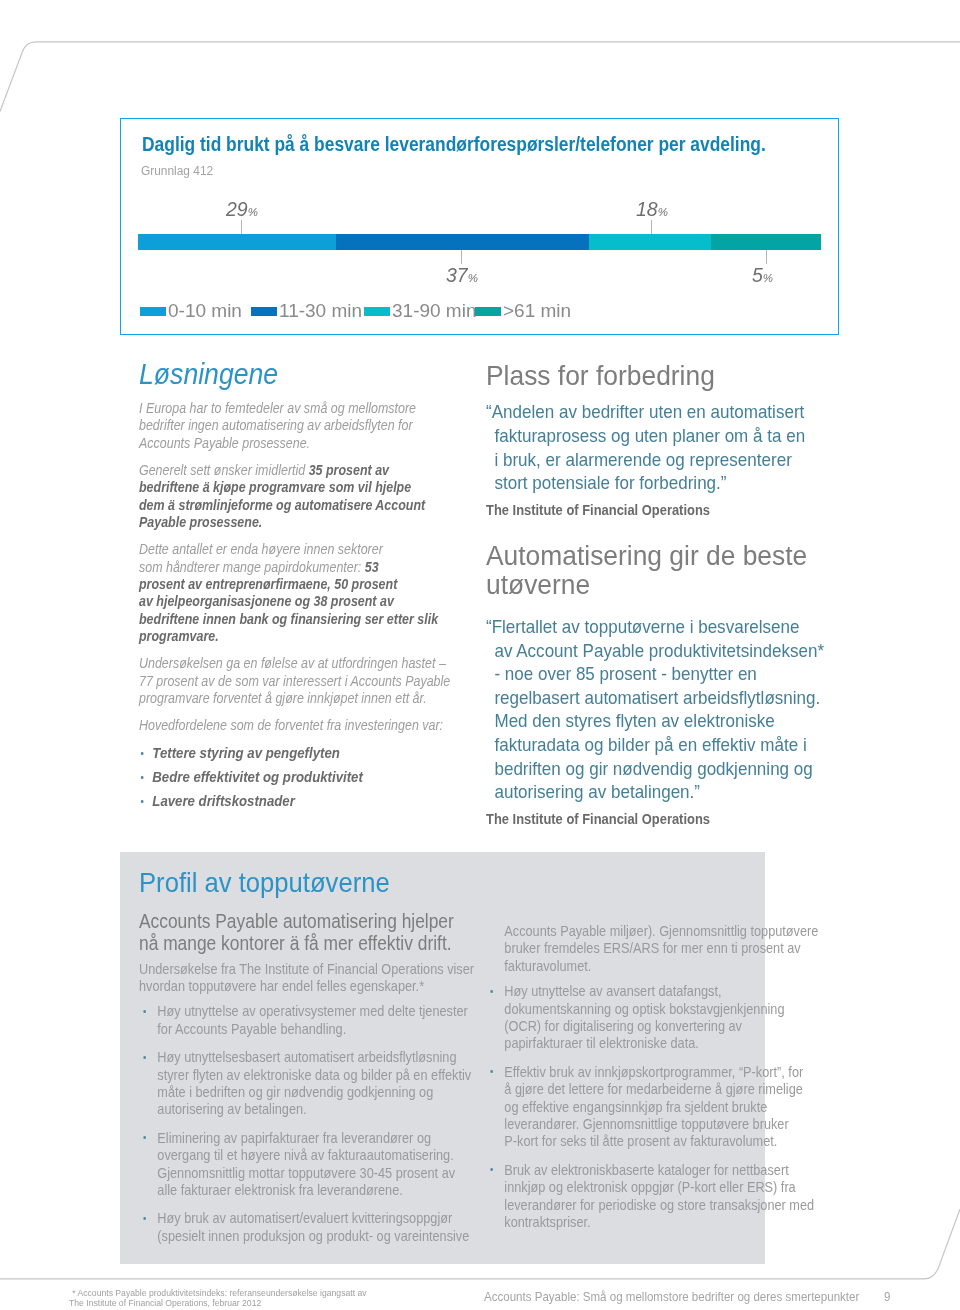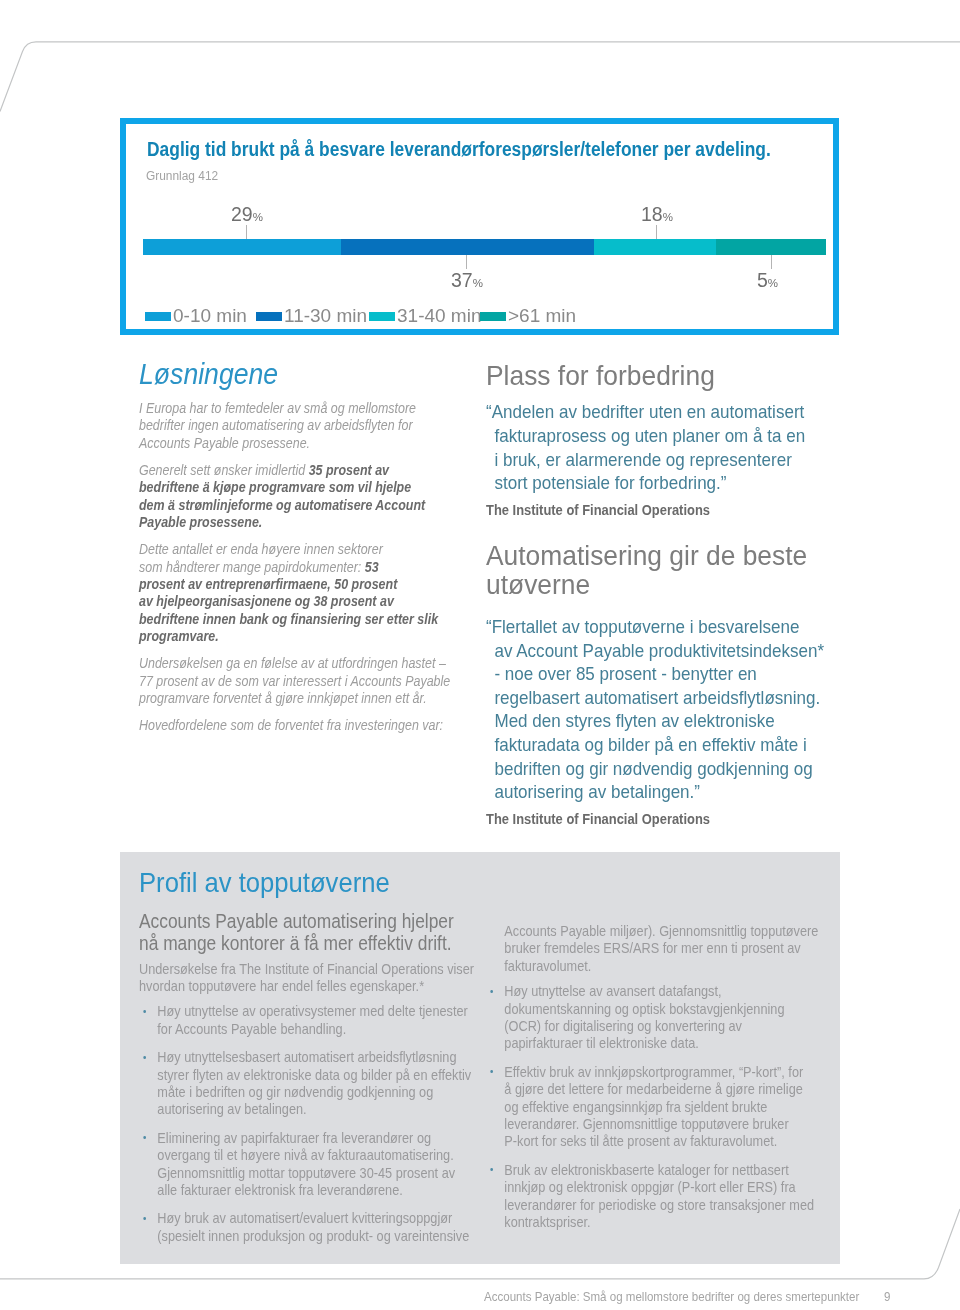--- a/index.html
+++ b/index.html
@@ -2,49 +2,49 @@
 <html><head>
 <meta charset="utf-8">
 <style>
   html,body{margin:0;padding:0;}
   body{width:960px;height:1310px;background:#fff;font-family:"Liberation Sans",sans-serif;position:relative;overflow:hidden;
        -webkit-font-smoothing:antialiased;}
   .page{position:absolute;left:0;top:0;width:960px;height:1310px;}
   svg.deco{position:absolute;left:0;top:0;width:960px;height:1310px;pointer-events:none;}
 
   
-  .chart-card{position:absolute;left:120px;top:118px;width:719px;height:217px;border:6px solid #0ea5e9;box-sizing:border-box;background:#fff;}
+  .chart-card{position:absolute;left:120px;top:118px;width:719px;height:217px;border:1px solid #0ea5e9;box-sizing:border-box;background:#fff;}
   .chart-title{position:absolute;left:21px;top:16.2px;font-size:19.55px;font-weight:bold;color:#1283b4;white-space:nowrap;line-height:1;transform:scaleX(.891);transform-origin:0 0;}
   .chart-sub{position:absolute;left:20px;top:45.8px;font-size:12.85px;color:#a3a3a3;line-height:1;transform:scaleX(.927);transform-origin:0 0;}
   .bar{position:absolute;left:17px;top:115px;width:684px;height:16px;display:flex;}
   .seg{height:100%;}
   .legend{position:absolute;left:0;top:0;}
   .lg{position:absolute;top:186.5px;white-space:nowrap;}
   .sw{position:absolute;left:0;top:1.3px;width:25.5px;height:9px;}
   .lgtxt{position:absolute;left:28px;top:0;font-size:19px;line-height:10px;color:#8a8a8a;}
-  .pct{position:absolute;font-size:19.5px;color:#6f6f6f;white-space:nowrap;line-height:1;}
+  .pct{position:absolute;font-size:19.5px;color:#6f6f6f;white-space:nowrap;line-height:1;font-style:italic;}
   .pct .u{font-size:11.5px;}
   .tick{position:absolute;width:1px;background:#b4b4b4;}
 
   
   .colL{position:absolute;left:139px;top:357px;width:348px;font-style:italic;}
   .colR{position:absolute;left:486px;top:361px;width:345px;}
   h2.blue{font-size:29.7px;color:#2b93c6;font-weight:normal;margin:0 0 8.5px 0;line-height:1.16;transform:scaleX(.897);transform-origin:0 0;width:111.5%;}
   h2.gray{white-space:pre-line;font-size:28.35px;color:#7d7d7d;font-weight:normal;margin:0 0 11.5px 0;line-height:28.9px;transform:scaleX(.931);transform-origin:0 0;width:107.4%;}
   p.body{font-size:14px;line-height:17.35px;color:#9d9d9d;margin:0 0 10px 0;transform:scaleX(.89);transform-origin:0 0;width:112.36%;white-space:pre-line;}
   p.body b{color:#6a6a6a;font-weight:bold;}
   p.quote{font-size:18.2px;line-height:23.6px;color:#447f96;margin:0 0 6px 0;white-space:pre-line;transform:scaleX(.937);transform-origin:0 0;width:106.7%;text-indent:-9px;padding-left:9px;}
   h2.h2b{margin-bottom:17.5px !important;}
   p.src{font-size:13.97px;font-weight:bold;color:#6a6a6a;margin:8px 0 23px 0;line-height:1;transform:scaleX(.925);transform-origin:0 0;width:108.1%;}
   ul.bl{list-style:none;margin:7px 0 0 0;padding:0;}
   ul.bl li{position:relative;padding-left:14.8px;font-size:14.7px;color:#6a6a6a;font-weight:bold;margin-bottom:6.6px;line-height:17.35px;white-space:pre-line;transform:scaleX(.9);transform-origin:0 0;width:111.1%;}
   ul.bl li:before{content:"";position:absolute;left:1.6px;top:7px;width:3.8px;height:3.4px;border-radius:50%;background:#4f8ba5;}
 
   
-  .graybox{position:absolute;left:120px;top:852px;width:720px;height:412px;background:#dcdde0;}
+  .graybox{position:absolute;left:120px;top:852px;width:645px;height:412px;background:#dcdde0;}
   .gb-colL{position:absolute;left:19px;top:17px;width:390px;}
   .gb-colR{position:absolute;left:366px;top:71px;width:392px;}
   h2.gbtitle{font-size:27.8px;color:#2b93c6;font-weight:normal;margin:0 0 14px 0;line-height:1;transform:scaleX(.922);transform-origin:0 0;width:108.5%;}
   p.gblead{font-size:19.3px;line-height:22.4px;color:#7d7d7d;margin:0 0 5px 0;white-space:pre-line;transform:scaleX(.901);transform-origin:0 0;width:111%;}
   p.gbsub{font-size:14.6px;line-height:17.4px;color:#9a9a9c;margin:0 0 8px 0;white-space:pre-line;transform:scaleX(.872);transform-origin:0 0;width:114.7%;}
   ul.gbl{list-style:none;margin:0;padding:0;}
   p.gbsub-r{padding-left:21px;}
   ul.gbl li{position:relative;padding-left:21px;font-size:14.6px;line-height:17.4px;color:#9a9a9c;margin-bottom:11px;white-space:pre-line;transform:scaleX(.872);transform-origin:0 0;width:114.7%;}
   ul.gbl li:before{content:"";position:absolute;left:4.6px;top:6.5px;width:3.4px;height:3px;border-radius:50%;background:#4f8ba5;}
 
@@ -91,21 +91,21 @@
       <span class="lg" style="left:19px">
           <span class="sw" style="background:#0d9fd8"></span>
           <span class="lgtxt">0-10 min</span>
         </span>
       <span class="lg" style="left:130px">
           <span class="sw" style="background:#0671bd"></span>
           <span class="lgtxt">11-30 min</span>
         </span>
       <span class="lg" style="left:243px">
           <span class="sw" style="background:#06bdcb"></span>
-          <span class="lgtxt">31-40 min</span>
+          <span class="lgtxt">31-90 min</span>
         </span>
       <span class="lg" style="left:354px">
           <span class="sw" style="background:#02a5a3"></span>
           <span class="lgtxt">&gt;61 min</span>
         </span>
     </div>
   </div>
 
   <div class="colL">
     <h2 class="blue">Løsningene</h2>
@@ -119,20 +119,25 @@
     <p class="body"><span>Dette antallet er enda høyere innen sektorer
 som håndterer mange papirdokumenter: </span><b>53
 prosent av entreprenørfirmaene, 50 prosent
 av hjelpeorganisasjonene og 38 prosent av
 bedriftene innen bank og finansiering ser etter slik
 programvare.</b></p>
     <p class="body">Undersøkelsen ga en følelse av at utfordringen hastet –
 77 prosent av de som var interessert i Accounts Payable
 programvare forventet å gjøre innkjøpet innen ett år.</p>
     <p class="body">Hovedfordelene som de forventet fra investeringen var:</p>
+    <ul class="bl">
+      <li>Tettere styring av pengeflyten</li>
+      <li>Bedre effektivitet og produktivitet</li>
+      <li>Lavere driftskostnader</li>
+    </ul>
   </div>
 
   <div class="colR">
     <h2 class="gray">Plass for forbedring</h2>
     <p class="quote">“Andelen av bedrifter uten en automatisert
 fakturaprosess og uten planer om å ta en
 i bruk, er alarmerende og representerer
 stort potensiale for forbedring.”</p>
     <p class="src">The Institute of Financial Operations</p>
     <h2 class="gray h2b">Automatisering gir de beste
@@ -185,16 +190,20 @@
 leverandører. Gjennomsnittlige topputøvere bruker
 P-kort for seks til åtte prosent av fakturavolumet.</li>
         <li>Bruk av elektroniskbaserte kataloger for nettbasert
 innkjøp og elektronisk oppgjør (P-kort eller ERS) fra
 leverandører for periodiske og store transaksjoner med
 kontraktspriser.</li>
       </ul>
     </div>
   </div>
 
+  <div class="fnote">
+    <div class="fnote-1">* Accounts Payable produktivitetsindeks: referanseundersøkelse igangsatt av</div>
+    <div>The Institute of Financial Operations, februar 2012</div>
+  </div>
   <div class="fcenter">Accounts Payable: Små og mellomstore bedrifter og deres smertepunkter</div>
   <div class="fpage">9</div>
 
 </div>
 
 </body></html>

